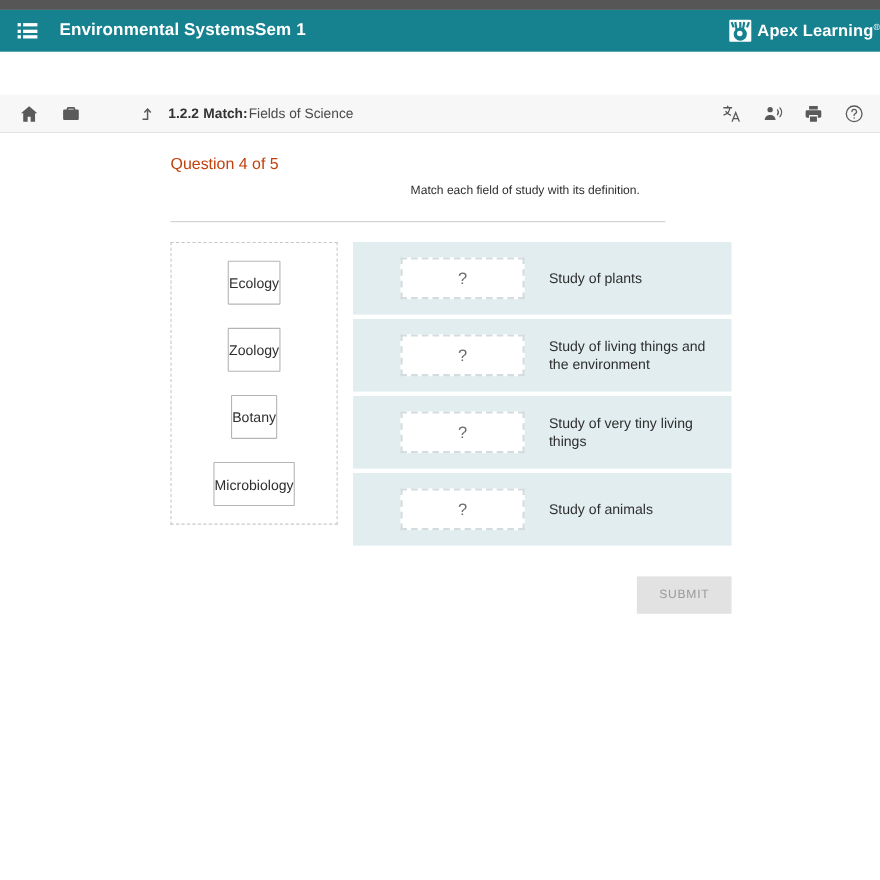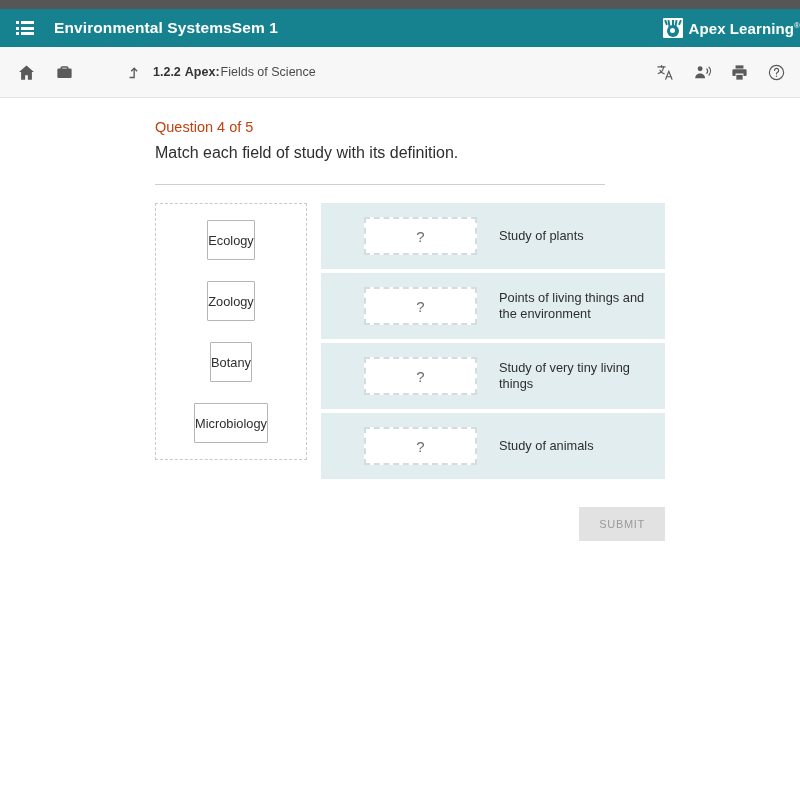--- a/index.html
+++ b/index.html
@@ -125,27 +125,28 @@
     letter-spacing: .1px;
   }
   .brand-text sup {
     font-size: 8px;
     vertical-align: super;
     font-weight: normal;
   }
 
   
   .sub-bar {
-    height: 51px;
+    height: 35px;
     background: #f7f7f7;
     border-bottom: 1px solid #e4e4e4;
     display: flex;
     align-items: center;
     padding: 0 14px 0 17px;
     box-sizing: border-box;
+    margin-top: 39px;
   }
   .sub-bar .icon-btn {
     display: inline-flex;
     align-items: center;
     justify-content: center;
     cursor: pointer;
     color: #5a5a5a;
   }
   .left-icons { display: flex; align-items: center; gap: 19px; }
   .crumb-group {
@@ -188,23 +189,24 @@
     font-weight: normal;
     color: #c2410c;
     margin: 0 15px 9px 0;
   }
   .q-points {
     font-size: 14.5px;
     color: #8d8d8d;
     margin: 0 0 21px 0;
   }
   .q-prompt {
-    font-size: 16px;
+    font-size: 11px;
     color: #2e2e2e;
     margin: 0 0 22px 0;
+    text-align: center;
   }
   .divider {
     width: 450px;
     height: 1px;
     background: #cfcfcf;
     margin: 0 0 18px 0;
   }
 
   
   .match-area {
@@ -345,21 +347,21 @@
 
   <div class="crumb-group">
     <span class="icon-btn">
       <svg width="17" height="17" viewBox="0 0 24 24" fill="none" stroke="currentColor" stroke-width="1.9" stroke-linecap="square">
           <path d="M6 19h5.5V7"></path>
           <path d="M8 9.6 11.5 6 15 9.6"></path>
         </svg>
     </span>
     <span style="display:flex;align-items:baseline;">
       <span class="crumb-num">1.2.2</span>
-      <span class="crumb-kind">Apex:</span>
+      <span class="crumb-kind">Match:</span>
       <span class="crumb-name">Fields of Science</span>
     </span>
   </div>
 
   <div class="right-icons">
     <span class="icon-btn">
       <svg width="19" height="19" viewBox="0 0 24 24" fill="none" stroke="currentColor" stroke-width="1.5" stroke-linecap="round">
           <path d="M2.5 5h9"></path>
           <path d="M7 3.2V5"></path>
           <path d="M9.4 5c0 4-3 7-6.6 8.3"></path>
@@ -410,21 +412,21 @@
 
     <div class="targets">
 
       <div class="target-row">
         <div class="dropzone">?</div>
         <div class="target-label">Study of plants</div>
       </div>
 
       <div class="target-row">
         <div class="dropzone">?</div>
-        <div class="target-label">Points of living things and the environment</div>
+        <div class="target-label">Study of living things and the environment</div>
       </div>
 
       <div class="target-row">
         <div class="dropzone">?</div>
         <div class="target-label">Study of very tiny living things</div>
       </div>
 
       <div class="target-row">
         <div class="dropzone">?</div>
         <div class="target-label">Study of animals</div>

